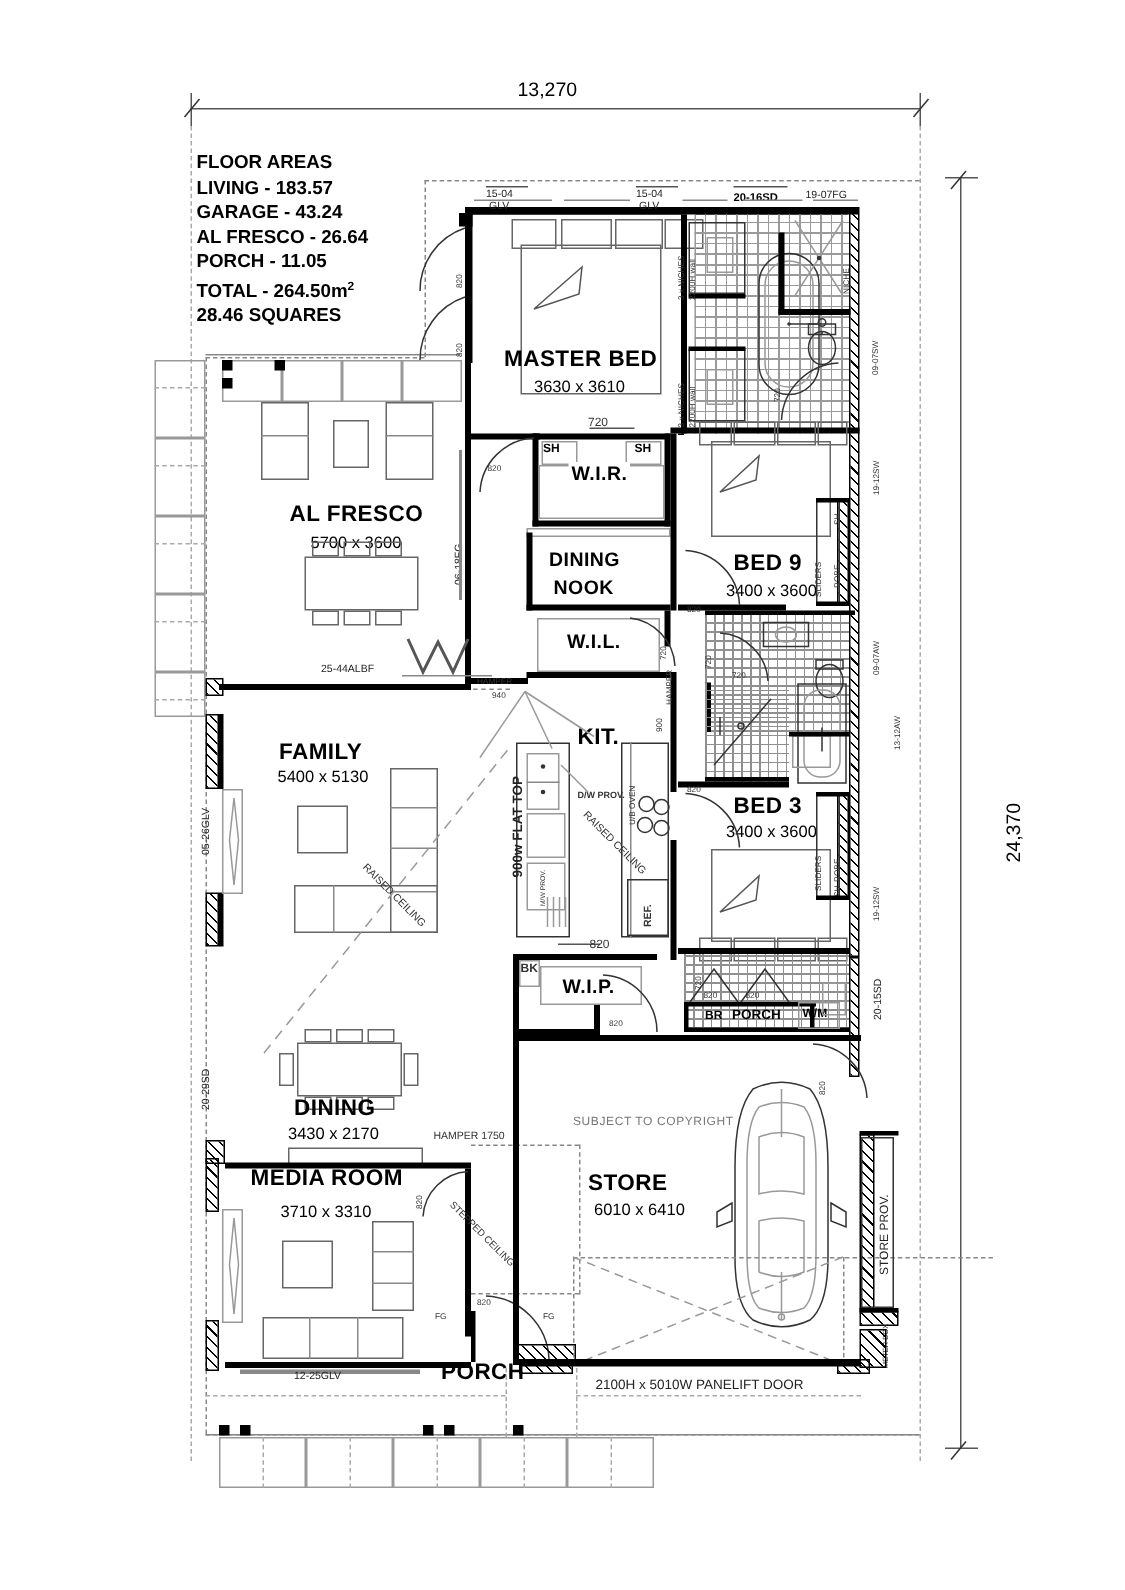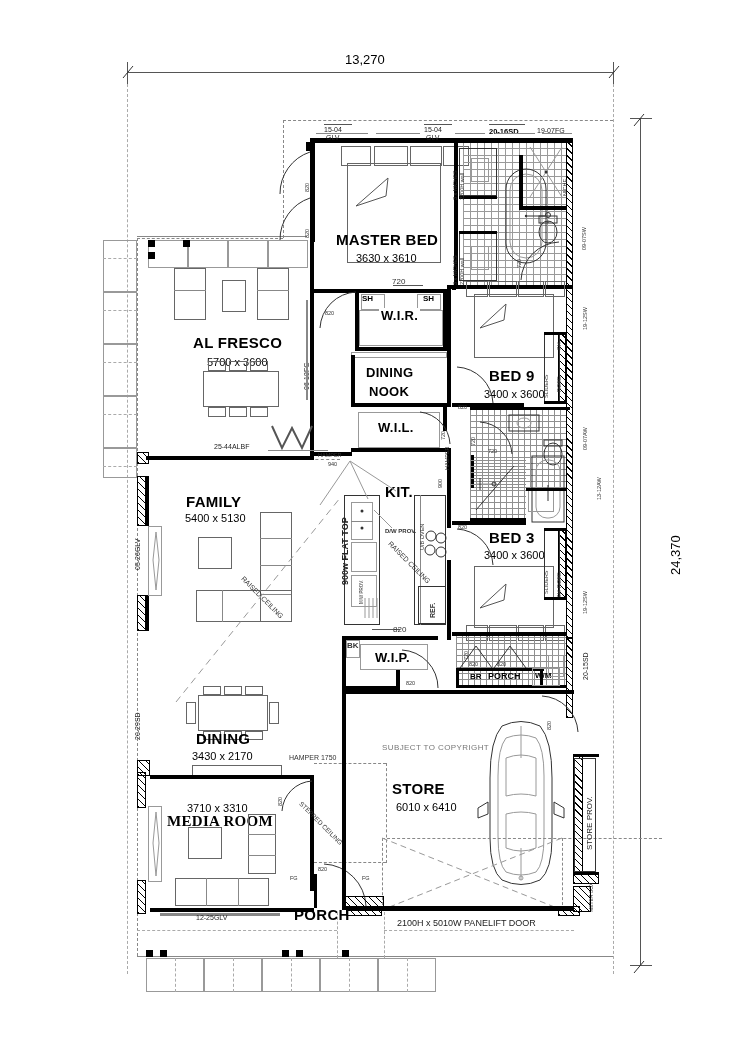--- a/index.html
+++ b/index.html
@@ -92,20 +92,31 @@
   <div class="gline" style="left:630px;top:118px;width:22px;height:1px;"></div>
   <div class="gline" style="left:630px;top:965px;width:22px;height:1px;"></div>
   <svg style="left:630px;top:110px;" width="20" height="20">
       <line class="st1" x1="4" y1="16" x2="14" y2="4"></line>
     </svg>
   <svg style="left:630px;top:957px;" width="20" height="20">
       <line class="st1" x1="4" y1="16" x2="14" y2="4"></line>
     </svg>
   <div class="t dimtxt rot90" style="left:668px;top:575px;">24,370</div>
 
+  <div class="t areas" style="left:131px;top:100px;">
+    <div>FLOOR AREAS</div>
+    <div>LIVING - 183.57</div>
+    <div>GARAGE - 43.24</div>
+    <div>AL FRESCO - 26.64</div>
+    <div>PORCH - 11.05</div>
+    <div>
+      <span>TOTAL - 264.50m</span><sup style="font-size:8px">2</sup>
+    </div>
+    <div>28.46 SQUARES</div>
+  </div>
 
   <div class="dash-v-l" style="left:127px;top:84px;height:890px;"></div>
   <div class="dash-v-l" style="left:613px;top:84px;height:890px;"></div>
 
   <div class="dash-h" style="left:283px;top:120px;width:330px;"></div>
   <div class="dash-v" style="left:283px;top:120px;height:118px;"></div>
   <div class="dash-h" style="left:137px;top:238px;width:146px;"></div>
   <div class="dash-v" style="left:137px;top:238px;height:718px;"></div>
   <div class="dash-h" style="left:137px;top:956px;width:476px;"></div>
 
@@ -477,21 +488,21 @@
   <div class="box" style="left:186px;top:702px;width:10px;height:22px;"></div>
   <div class="box" style="left:269px;top:702px;width:10px;height:22px;"></div>
   <div class="t room-name" style="left:196px;top:730px;">DINING</div>
   <div class="t room-dim" style="left:192px;top:750px;">3430 x 2170</div>
   <div class="box" style="left:192px;top:765px;width:90px;height:12px;"></div>
   <div class="t code rot90" style="left:134px;top:740px;">20-29SD</div>
 
   <div class="wall" style="left:150px;top:775px;width:164px;height:4px;"></div>
   <div class="hatch" style="left:137px;top:760px;width:13px;height:16px;"></div>
   <div class="wall" style="left:310px;top:779px;width:4px;height:112px;"></div>
-  <div class="t room-name" style="left:167px;top:813px;font-family:Liberation Serif, serif;">MEDIA ROOM</div>
+  <div class="t room-name" style="left:167px;top:777px;">MEDIA ROOM</div>
   <div class="t room-dim" style="left:187px;top:802px;">3710 x 3310</div>
   <div class="box" style="left:188px;top:827px;width:34px;height:32px;"></div>
   <div class="box" style="left:248px;top:814px;width:28px;height:60px;"></div>
   <div class="lline" style="left:248px;top:834px;width:28px;height:1px;"></div>
   <div class="lline" style="left:248px;top:855px;width:28px;height:1px;"></div>
   <div class="box" style="left:175px;top:878px;width:94px;height:28px;"></div>
   <div class="lline" style="left:206px;top:878px;width:1px;height:28px;"></div>
   <div class="lline" style="left:238px;top:878px;width:1px;height:28px;"></div>
   <div class="wall" style="left:150px;top:908px;width:164px;height:4px;"></div>
   <div class="lline" style="left:160px;top:913px;width:120px;height:3px;"></div>

